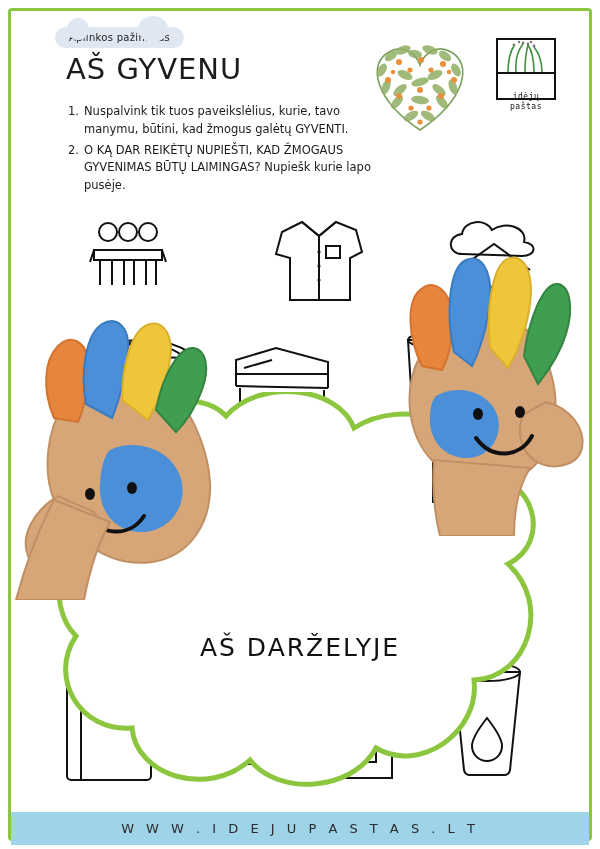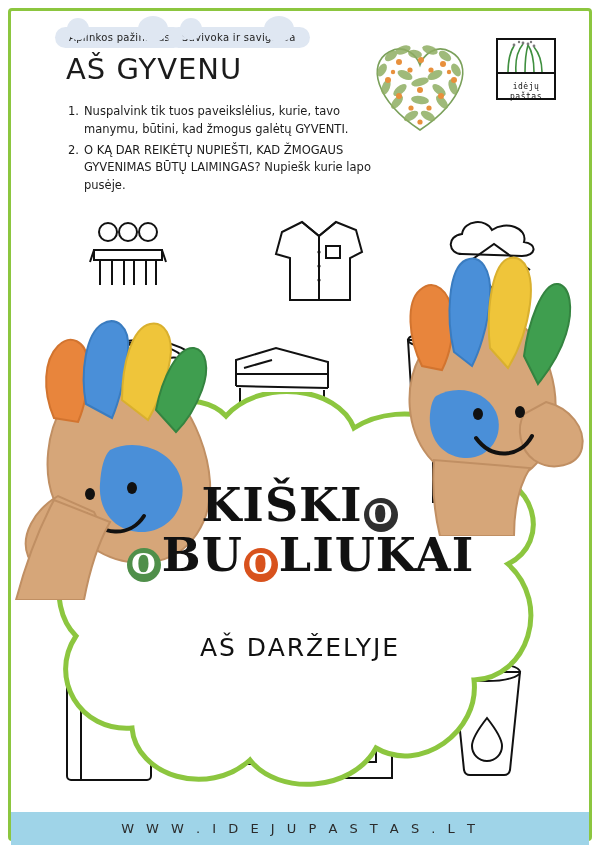--- a/index.html
+++ b/index.html
@@ -87,21 +87,21 @@
     height: 56%;
     border-bottom: 2px solid #111;
     overflow: hidden;
     background: #fff;
   }
   .logo-box .logo-text {
     font-family: "DejaVu Sans Mono", monospace;
     font-size: 8px;
     line-height: 1.15;
     text-align: center;
-    padding-top: 8px;
+    padding-top: 18px;
     letter-spacing: .5px;
     color: #111;
   }
   #logo-top { left: 496px; top: 38px; width: 60px; height: 62px; }
   #logo-mid { left: 432px; top: 441px; width: 60px; height: 62px; }
 
   
   .heart-wreath { position: absolute; left: 355px; top: 30px; width: 130px; height: 110px; }
 
   
@@ -178,21 +178,20 @@
   svg { display: block; }
 </style>
 </head>
 <body>
 
 <div class="page">
 
   <div class="page-border"></div>
 
   <div class="tag-cloud" id="tag1">Aplinkos pažinimas</div>
-  <div class="tag-cloud" id="tag2">Savivoka ir savigarba</div>
 
   <div class="title-main">AŠ GYVENU</div>
 
   <div class="instructions">
     <div class="item">
       <span class="num">1.</span>
       <span class="txt">Nuspalvink tik  tuos paveikslėlius, kurie, tavo manymu, būtini, kad žmogus galėtų GYVENTI.</span>
     </div>
     <div class="item">
       <span class="num">2.</span>
@@ -462,28 +461,20 @@
         <ellipse cx="104" cy="208" rx="5" ry="6"></ellipse>
         <ellipse cx="146" cy="206" rx="5" ry="6"></ellipse>
       </g>
       <path d="M102 232 C 118 254 146 252 158 230" fill="none" stroke="#111" stroke-width="4" stroke-linecap="round"></path>
 
       <path d="M60 254 C 58 282 60 306 66 330 L 140 330 C 140 302 146 278 156 262 Z" fill="#d6a679" stroke="#c08f63" stroke-width="2"></path>
     </svg>
   </div>
 
 
-  <div class="big-title">
-    <div class="line1">
-      <span>KIŠKI</span><span class="apple dark">O</span>
-    </div>
-    <div class="line2">
-      <span class="apple green">O</span><span>BU</span><span class="apple orange">O</span><span>LIUKAI</span>
-    </div>
-  </div>
 
   <div class="subtitle">AŠ DARŽELYJE</div>
 
   <div class="footer-bar">
     <span class="url">W W W . I D E J U P A S T A S . L T</span>
   </div>
 
 </div>
 
 </body></html>

